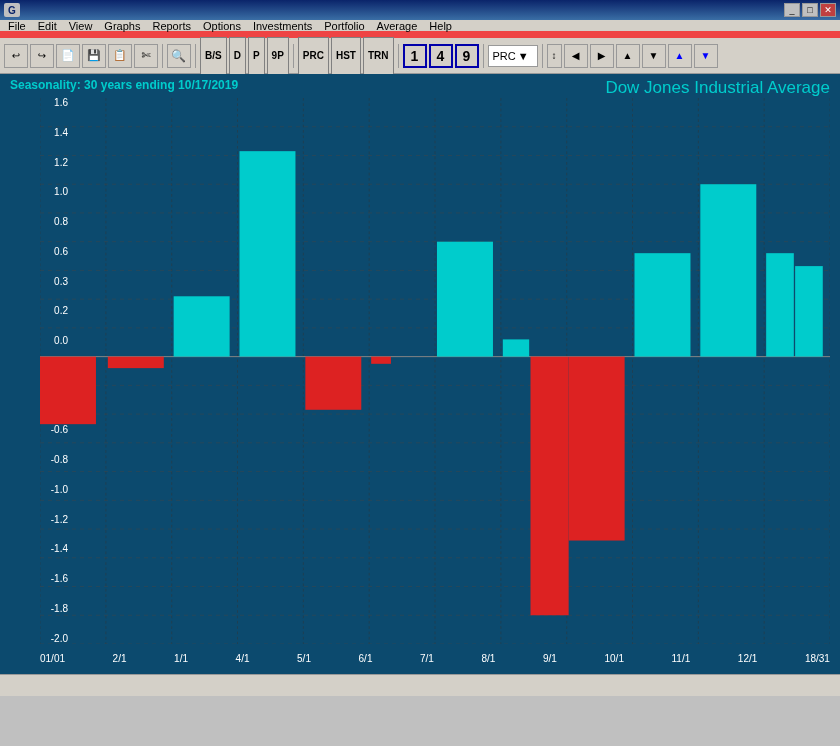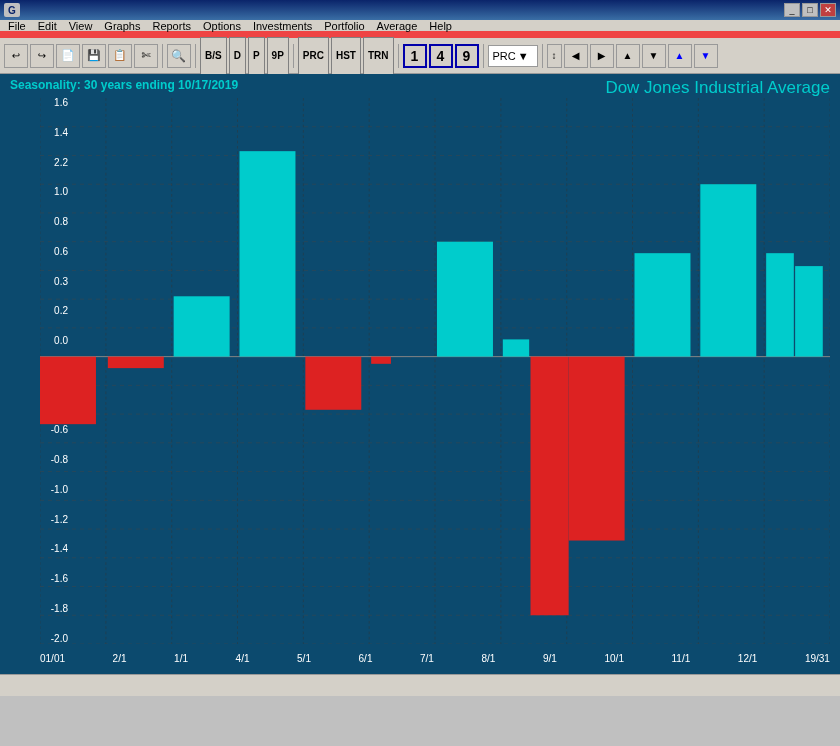--- a/index.html
+++ b/index.html
@@ -275,21 +275,21 @@
 
   <div id="chart-title">
     <div class="chart-title-left">Seasonality: 30 years ending 10/17/2019</div>
     <div class="chart-title-right">Dow Jones Industrial Average</div>
   </div>
 
   <div id="y-axis">
 
   <span class="y-label">1.6</span>
       <span class="y-label">1.4</span>
-      <span class="y-label">2.2</span>
+      <span class="y-label">1.2</span>
       <span class="y-label">1.0</span>
       <span class="y-label">0.8</span>
       <span class="y-label">0.6</span>
       <span class="y-label">0.3</span>
       <span class="y-label">0.2</span>
       <span class="y-label">0.0</span>
       <span class="y-label">-0.2</span>
       <span class="y-label">-0.2</span>
       <span class="y-label">-0.6</span>
       <span class="y-label">-0.8</span>
@@ -361,21 +361,21 @@
       <span class="x-label">1/1</span>
       <span class="x-label">4/1</span>
       <span class="x-label">5/1</span>
       <span class="x-label">6/1</span>
       <span class="x-label">7/1</span>
       <span class="x-label">8/1</span>
       <span class="x-label">9/1</span>
       <span class="x-label">10/1</span>
       <span class="x-label">11/1</span>
       <span class="x-label">12/1</span>
-      <span class="x-label">19/31</span>
+      <span class="x-label">18/31</span>
     </div>
 
 </div>
 
 <div id="status-bar">
   
   
   
   
   

